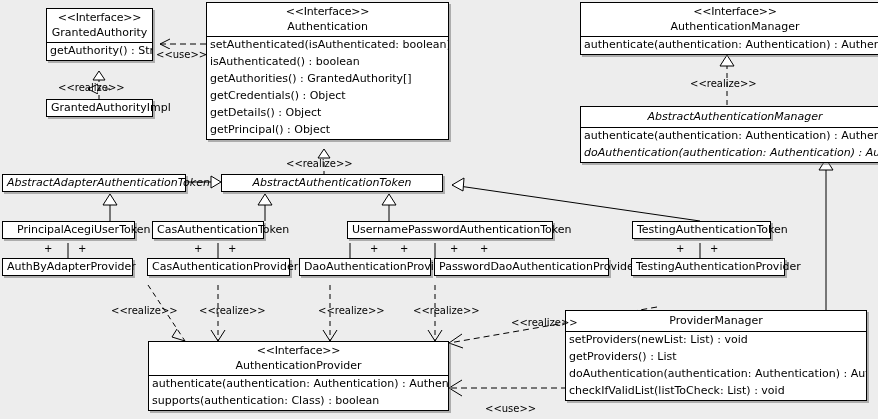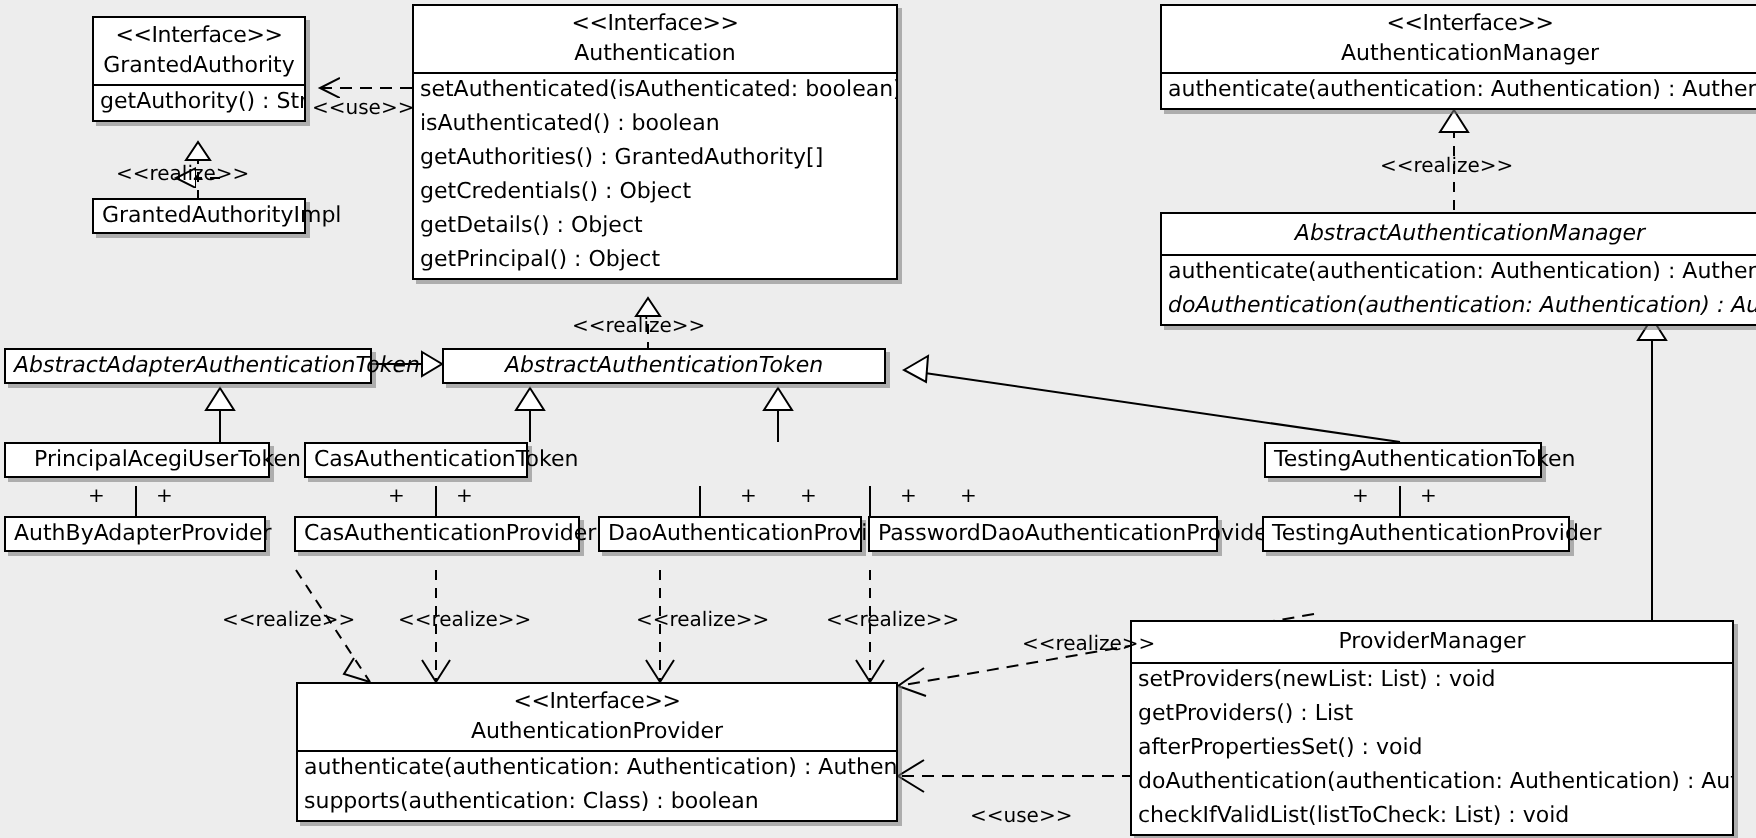--- a/index.html
+++ b/index.html
@@ -201,20 +201,25 @@
       <span class="cname">PrincipalAcegiUserToken</span>
     </div>
   </div>
 
   <div class="uml-class simple" style="left:152px;top:221px;width:112px;">
     <div class="hdr">
       <span class="cname">CasAuthenticationToken</span>
     </div>
   </div>
 
+  <div class="uml-class simple" style="left:347px;top:221px;width:206px;">
+    <div class="hdr">
+      <span class="cname">UsernamePasswordAuthenticationToken</span>
+    </div>
+  </div>
 
   <div class="uml-class simple" style="left:632px;top:221px;width:139px;">
     <div class="hdr">
       <span class="cname">TestingAuthenticationToken</span>
     </div>
   </div>
 
   <div class="uml-class simple" style="left:2px;top:258px;width:131px;">
     <div class="hdr">
       <span class="cname">AuthByAdapterProvider</span>
@@ -258,21 +263,20 @@
   </div>
 
   <div class="uml-class" style="left:565px;top:310px;width:302px;">
     <div class="hdr" style="padding:4px 4px 5px 4px;">
       <span class="cname">ProviderManager</span>
     </div>
     <div class="sep"></div>
     <div class="members">
       <div class="member">setProviders(newList: List) : void</div>
       <div class="member">getProviders() : List</div>
-      <div class="member">afterPropertiesSet() : void</div>
       <div class="member">doAuthentication(authentication: Authentication) : Authentication</div>
       <div class="member">checkIfValidList(listToCheck: List) : void</div>
     </div>
   </div>
 
   <div class="edge-label" style="left:156px;top:49px;">&lt;&lt;use&gt;&gt;</div>
 
   <div class="edge-label" style="left:58px;top:82px;">&lt;&lt;realize&gt;&gt;</div>
 
   <div class="edge-label" style="left:286px;top:158px;">&lt;&lt;realize&gt;&gt;</div>

